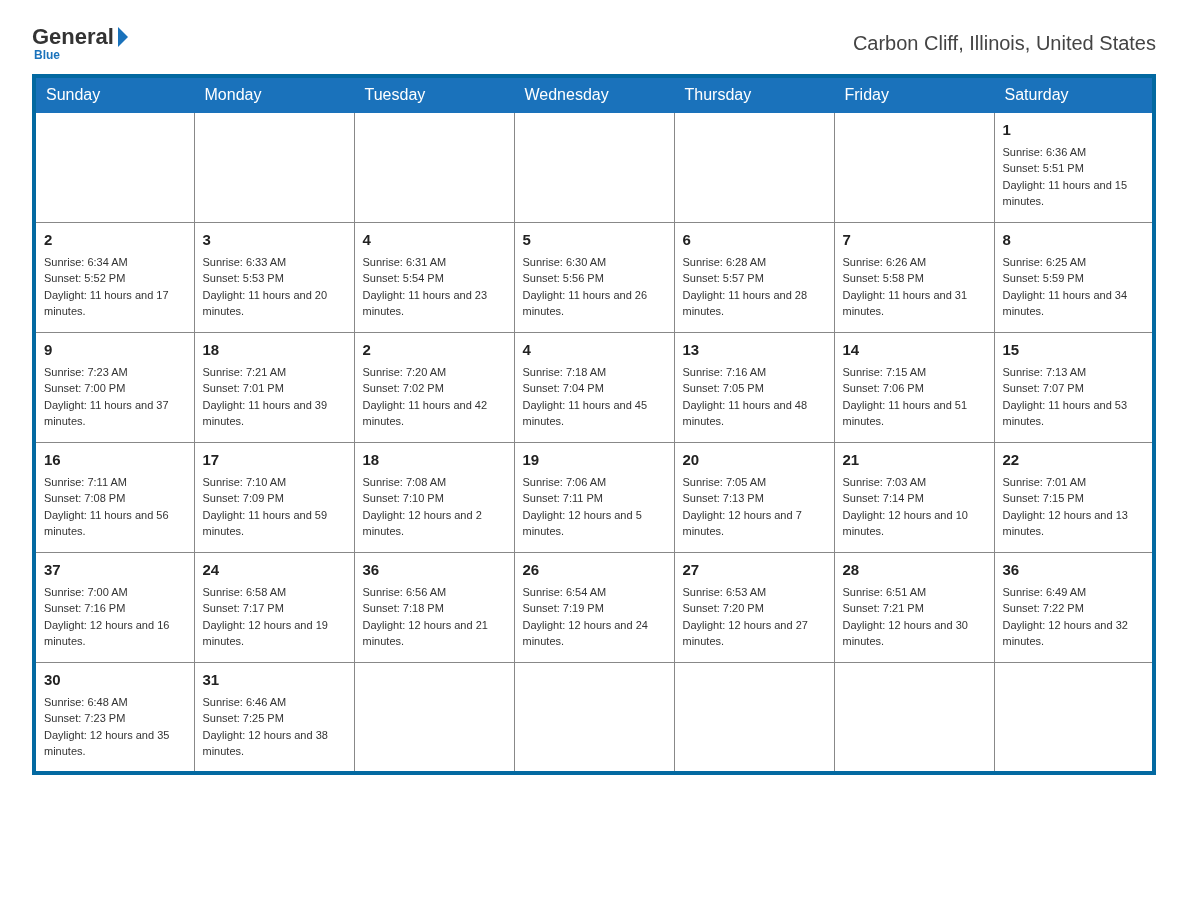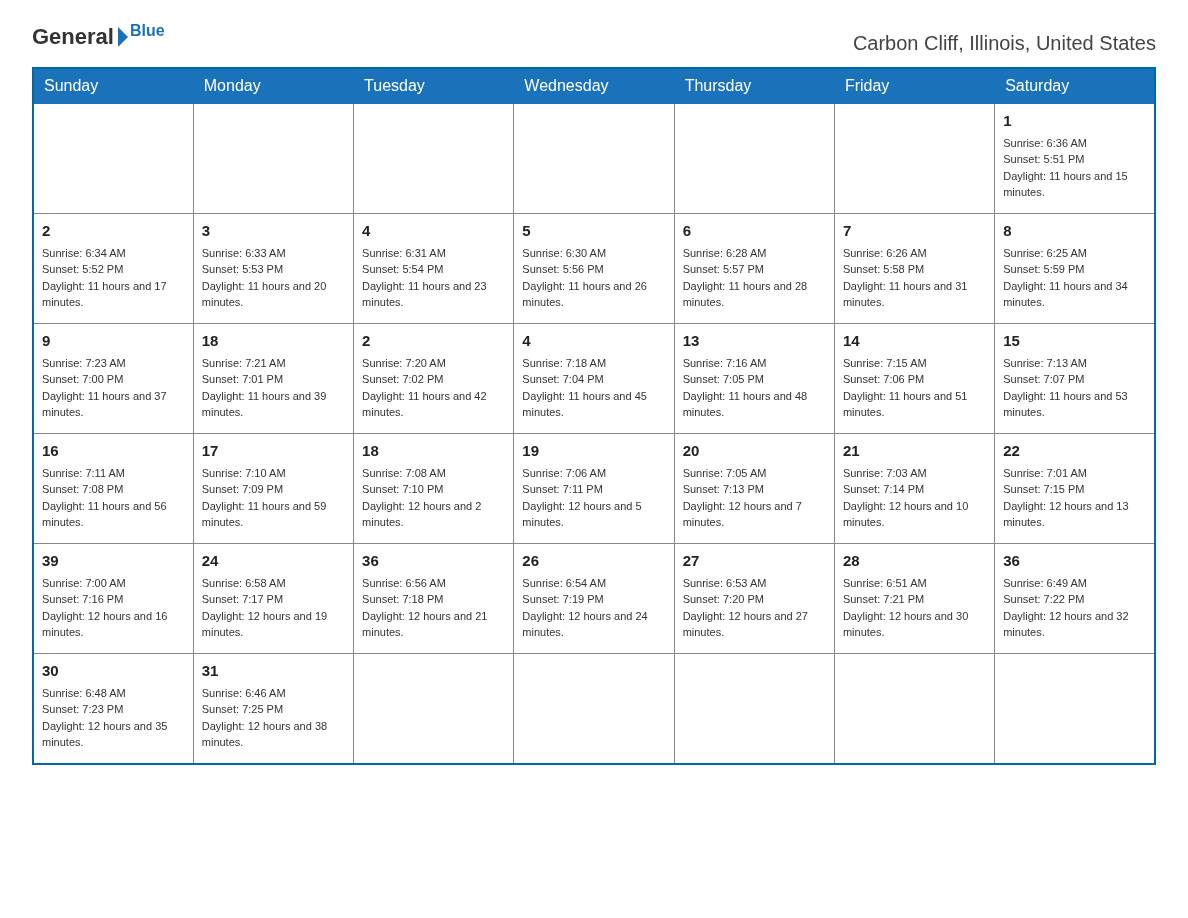--- a/index.html
+++ b/index.html
@@ -11,41 +11,42 @@
       min-height: 918px;
     }
     .header-area {
       display: flex;
       align-items: flex-start;
       justify-content: space-between;
       margin-bottom: 12px;
     }
     .logo-area {
       display: flex;
+      flex-direction: column;
       align-items: flex-start;
     }
     .logo-text {
       display: flex;
       align-items: center;
       font-size: 22px;
       font-weight: bold;
       color: #333;
     }
     .logo-arrow {
       width: 0;
       height: 0;
       border-left: 10px solid #1a72bb;
       border-top: 10px solid transparent;
       border-bottom: 10px solid transparent;
       margin-left: 4px;
       display: inline-block;
     }
     .logo-subtitle {
       color: #1a72bb;
-      font-size: 16px;
+      font-size: 12px;
       font-weight: bold;
       margin-top: -2px;
       margin-left: 2px;
     }
     .title-area {
       text-align: right;
     }
     .month-title {
       font-size: 52px;
       font-weight: bold;
@@ -53,21 +54,21 @@
       line-height: 1.1;
     }
     .location-title {
       font-size: 20px;
       color: #444;
       margin-top: 8px;
     }
     .calendar-table {
       width: 100%;
       border-collapse: collapse;
-      border: 2px solid #0369a1;
+      border: 4px solid #0369a1;
     }
     .calendar-table thead tr th {
       background-color: #1a72bb;
       color: #fff;
       font-size: 16px;
       font-weight: normal;
       text-align: left;
       padding: 8px 10px;
       border: 1px solid #1a72bb;
     }
@@ -228,21 +229,21 @@
           <span class="day-number">21</span>
           <div class="day-info">Sunrise: 7:03 AM<br>Sunset: 7:14 PM<br>Daylight: 12 hours and 10 minutes.</div>
         </td>
         <td>
           <span class="day-number">22</span>
           <div class="day-info">Sunrise: 7:01 AM<br>Sunset: 7:15 PM<br>Daylight: 12 hours and 13 minutes.</div>
         </td>
       </tr>
       <tr>
         <td>
-          <span class="day-number">39</span>
+          <span class="day-number">37</span>
           <div class="day-info">Sunrise: 7:00 AM<br>Sunset: 7:16 PM<br>Daylight: 12 hours and 16 minutes.</div>
         </td>
         <td>
           <span class="day-number">24</span>
           <div class="day-info">Sunrise: 6:58 AM<br>Sunset: 7:17 PM<br>Daylight: 12 hours and 19 minutes.</div>
         </td>
         <td>
           <span class="day-number">36</span>
           <div class="day-info">Sunrise: 6:56 AM<br>Sunset: 7:18 PM<br>Daylight: 12 hours and 21 minutes.</div>
         </td>

